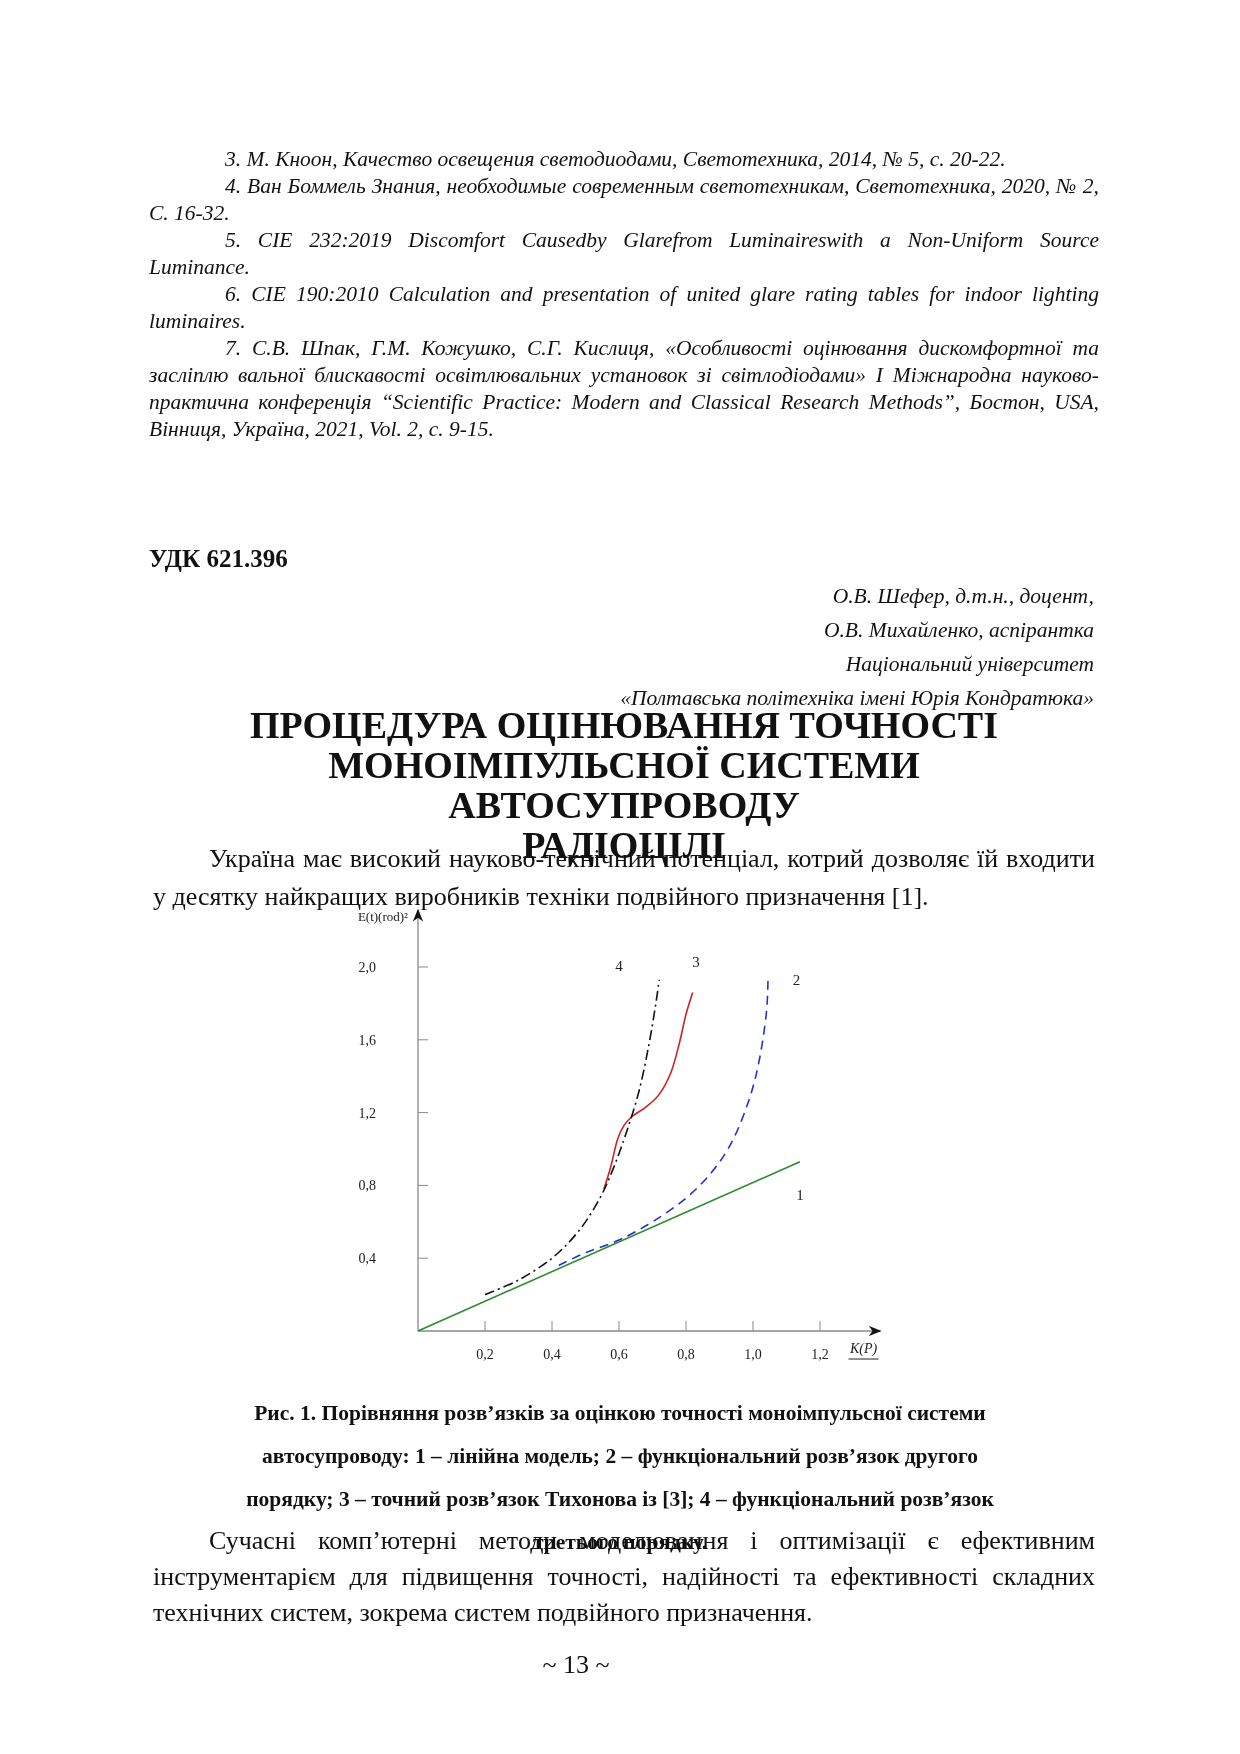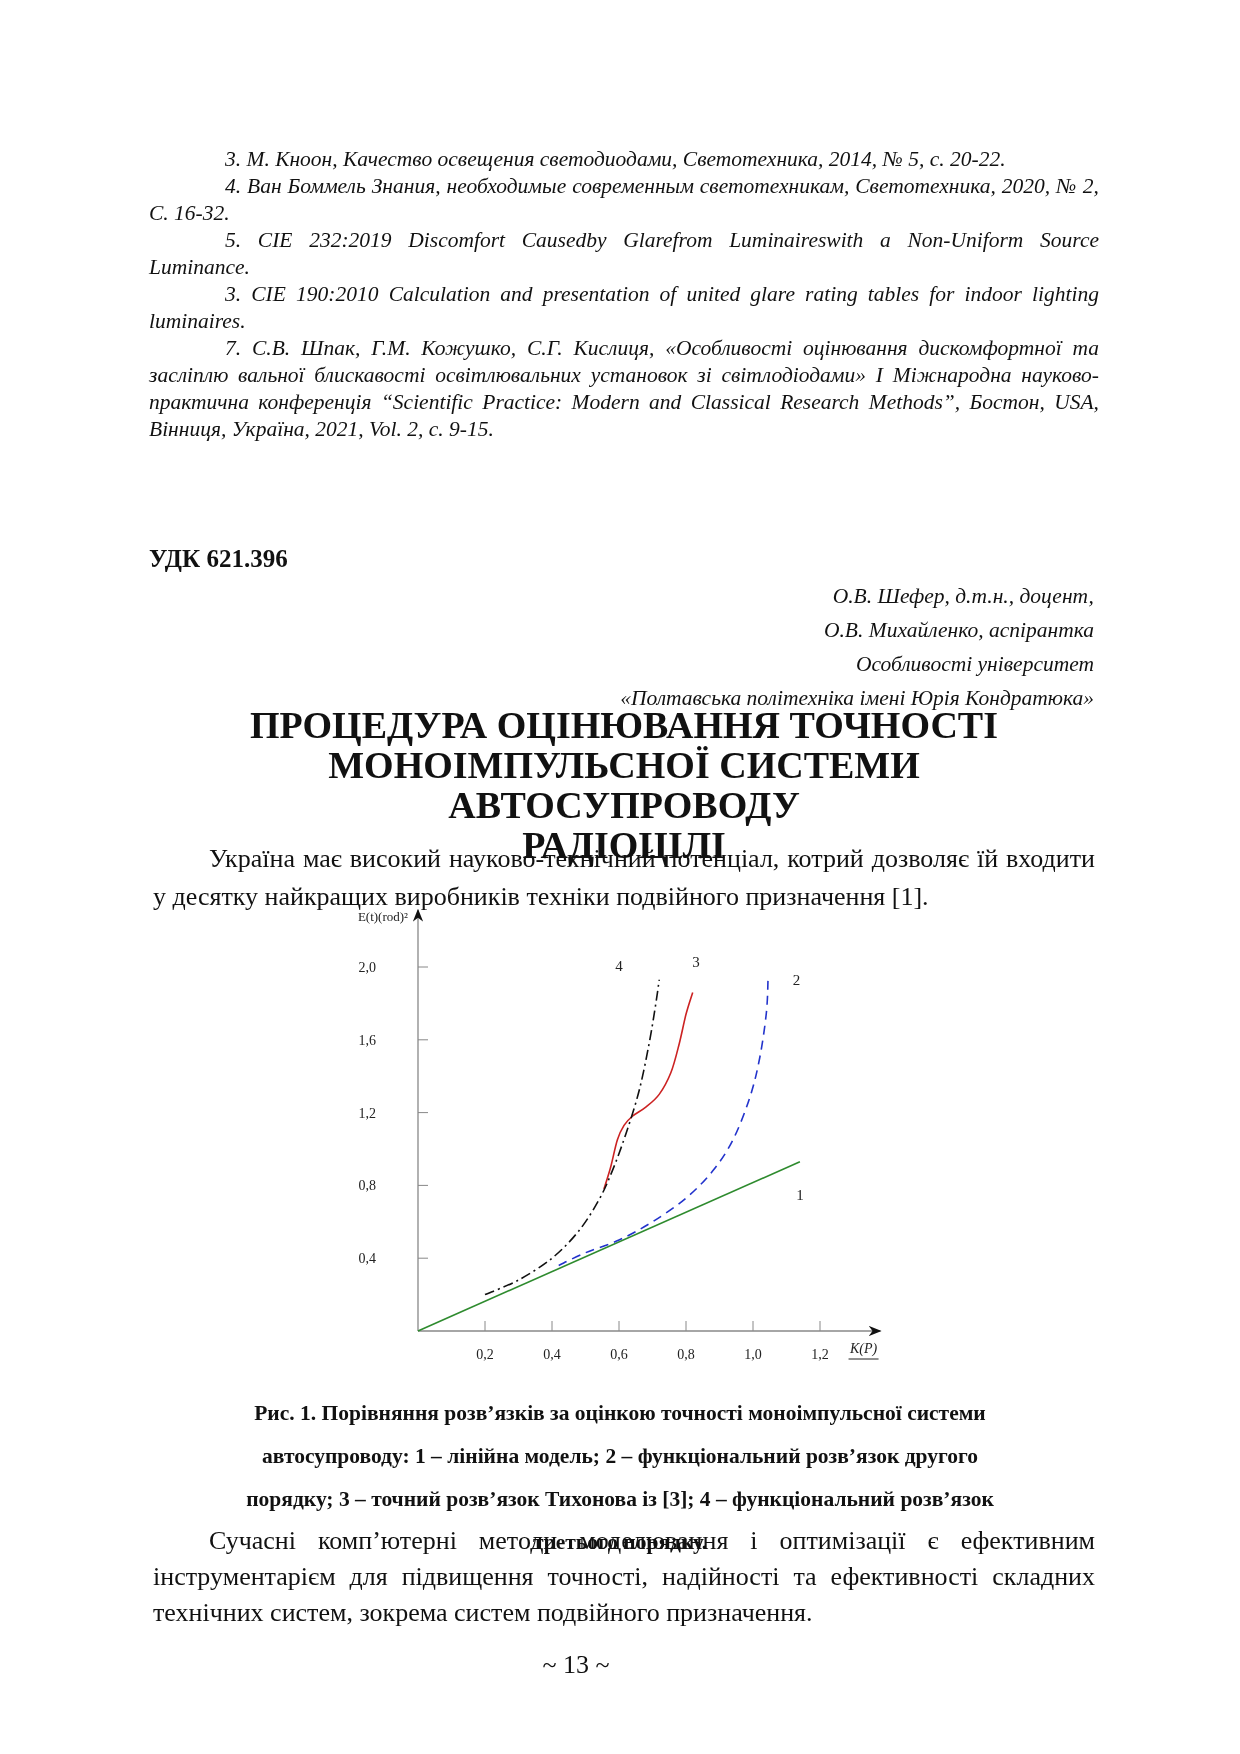--- a/index.html
+++ b/index.html
@@ -28,30 +28,30 @@
              font-size: 26px; }
   svg text { font-family: "Liberation Serif", serif; }
 </style>
 </head>
 <body>
 
 <div class="refs">
   <p>3. М. Кноон, Качество освещения светодиодами, Светотехника, 2014, № 5, с. 20-22.</p>
   <p>4. Ван Боммель Знания, необходимые современным светотехникам, Светотехника, 2020, № 2, С. 16-32.</p>
   <p>5. CIE 232:2019 Discomfort Causedby Glarefrom Luminaireswith a Non-Uniform Source Luminance.</p>
-  <p>3. CIE 190:2010 Calculation and presentation of united glare rating tables for indoor lighting luminaires.</p>
+  <p>6. CIE 190:2010 Calculation and presentation of united glare rating tables for indoor lighting luminaires.</p>
   <p>7. С.В. Шпак, Г.М. Кожушко, С.Г. Кислиця, «Особливості оцінювання дискомфортної та засліплю вальної блискавості освітлювальних установок зі світлодіодами» I Міжнародна науково-практична конференція “Scientific Practice: Modern and Classical Research Methods”, Бостон, USA, Вінниця, Україна, 2021, Vol. 2, с. 9-15.</p>
 </div>
 
 <div class="udk">УДК 621.396</div>
 
 <div class="authors">
   <div>О.В. Шефер, д.т.н., доцент,</div>
   <div>О.В. Михайленко, аспірантка</div>
-  <div>Особливості університет</div>
+  <div>Національний університет</div>
   <div>«Полтавська політехніка імені Юрія Кондратюка»</div>
 </div>
 
 <div class="title">
   <div>ПРОЦЕДУРА ОЦІНЮВАННЯ ТОЧНОСТІ</div>
   <div>МОНОІМПУЛЬСНОЇ СИСТЕМИ АВТОСУПРОВОДУ</div>
   <div>РАДІОЦІЛІ</div>
 </div>
 
 <div class="para1">

